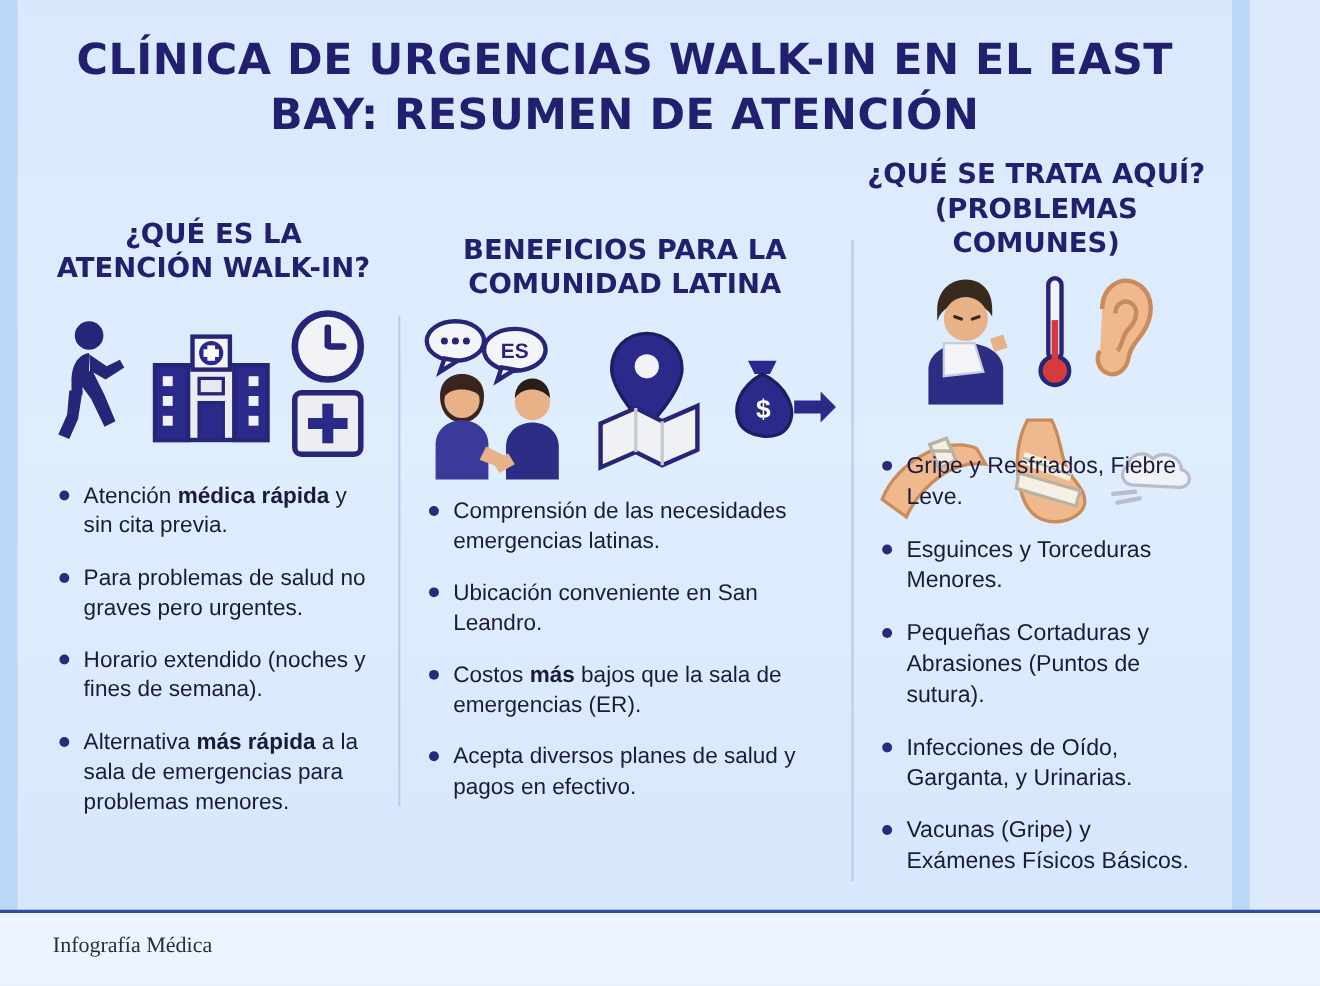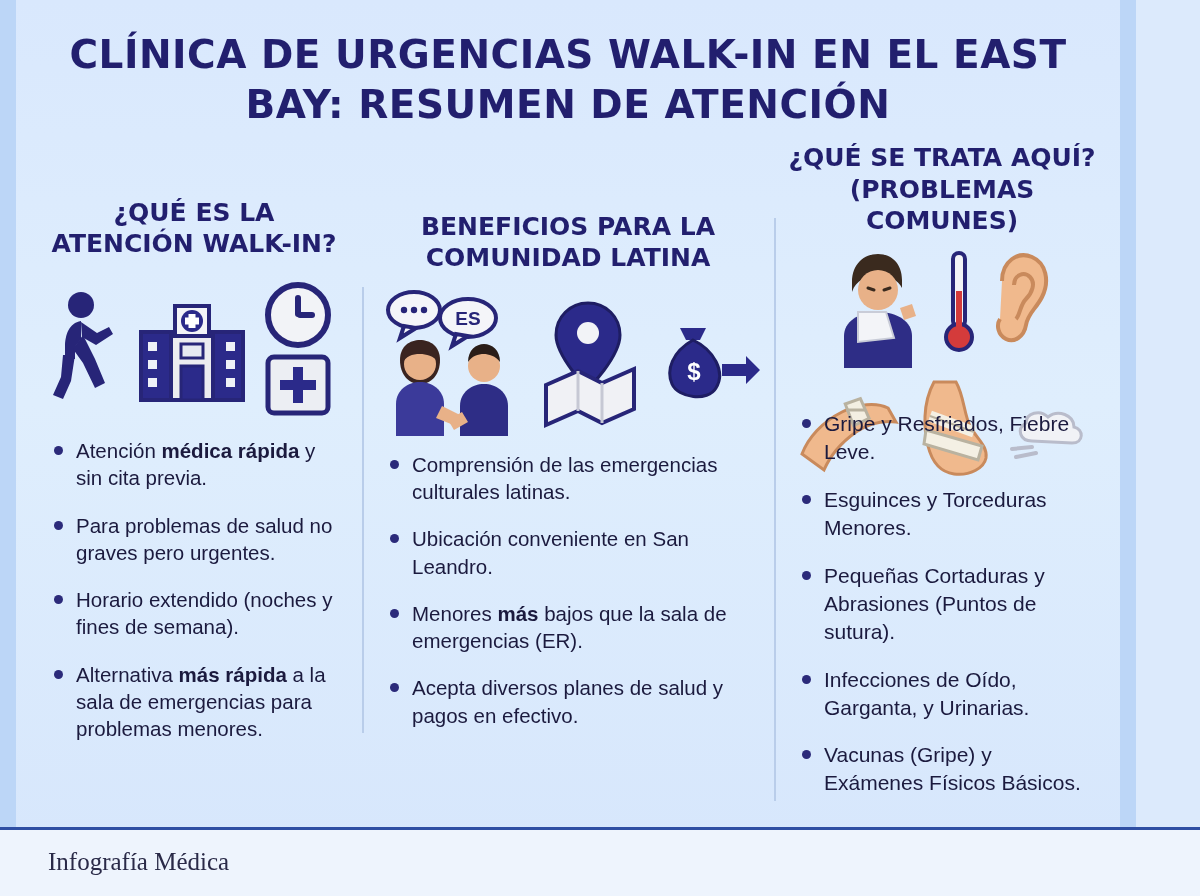--- a/index.html
+++ b/index.html
@@ -118,21 +118,21 @@
     bottom: 0;
     width: 1200px;
     height: 66px;
     background: #eef4fd;
     border-top: 3px solid #2f4fa3;
   }
   .footer-text {
     position: absolute;
     left: 48px;
     top: 18px;
-    font-size: 25px;
+    font-size: 20px;
     color: #2a2a48;
     font-family: "Liberation Serif", serif;
     text-align: center;
   }
 
   svg { display: block; }
 </style>
 </head>
 <body>
 
@@ -260,27 +260,27 @@
             <path d="M30 20 L56 20 L50 32 L36 32 Z" fill="#2b2a8a"></path>
             <path d="M43 32 C22 44 16 62 22 76 C28 90 58 94 66 80 C76 64 64 42 43 32 Z" fill="#2b2a8a" stroke="#1e1d63" stroke-width="3"></path>
             <text x="44" y="72" font-family="Liberation Sans, sans-serif" font-size="24" font-weight="bold" fill="#ffffff" text-anchor="middle">$</text>
             <path d="M72 56 L96 56 L96 48 L110 62 L96 76 L96 68 L72 68 Z" fill="#2b2a8a"></path>
           </svg>
         </span>
       </div>
 
       <ul class="bullets">
         <li>
-          <span>Comprensión de las emergencias culturales latinas.</span><b></b><span></span>
+          <span>Comprensión de las necesidades emergencias latinas.</span><b></b><span></span>
         </li>
         <li>
           <span>Ubicación conveniente en San Leandro.</span><b></b><span></span>
         </li>
         <li>
-          <span>Menores </span><b>más</b><span> bajos que la sala de emergencias (ER).</span>
+          <span>Costos </span><b>más</b><span> bajos que la sala de emergencias (ER).</span>
         </li>
         <li>
           <span>Acepta diversos planes de salud y pagos en efectivo.</span><b></b><span></span>
         </li>
       </ul>
     </div>
 
     <div class="col col3">
       <div class="col-title">¿QUÉ SE TRATA AQUÍ? (PROBLEMAS COMUNES)</div>
 

